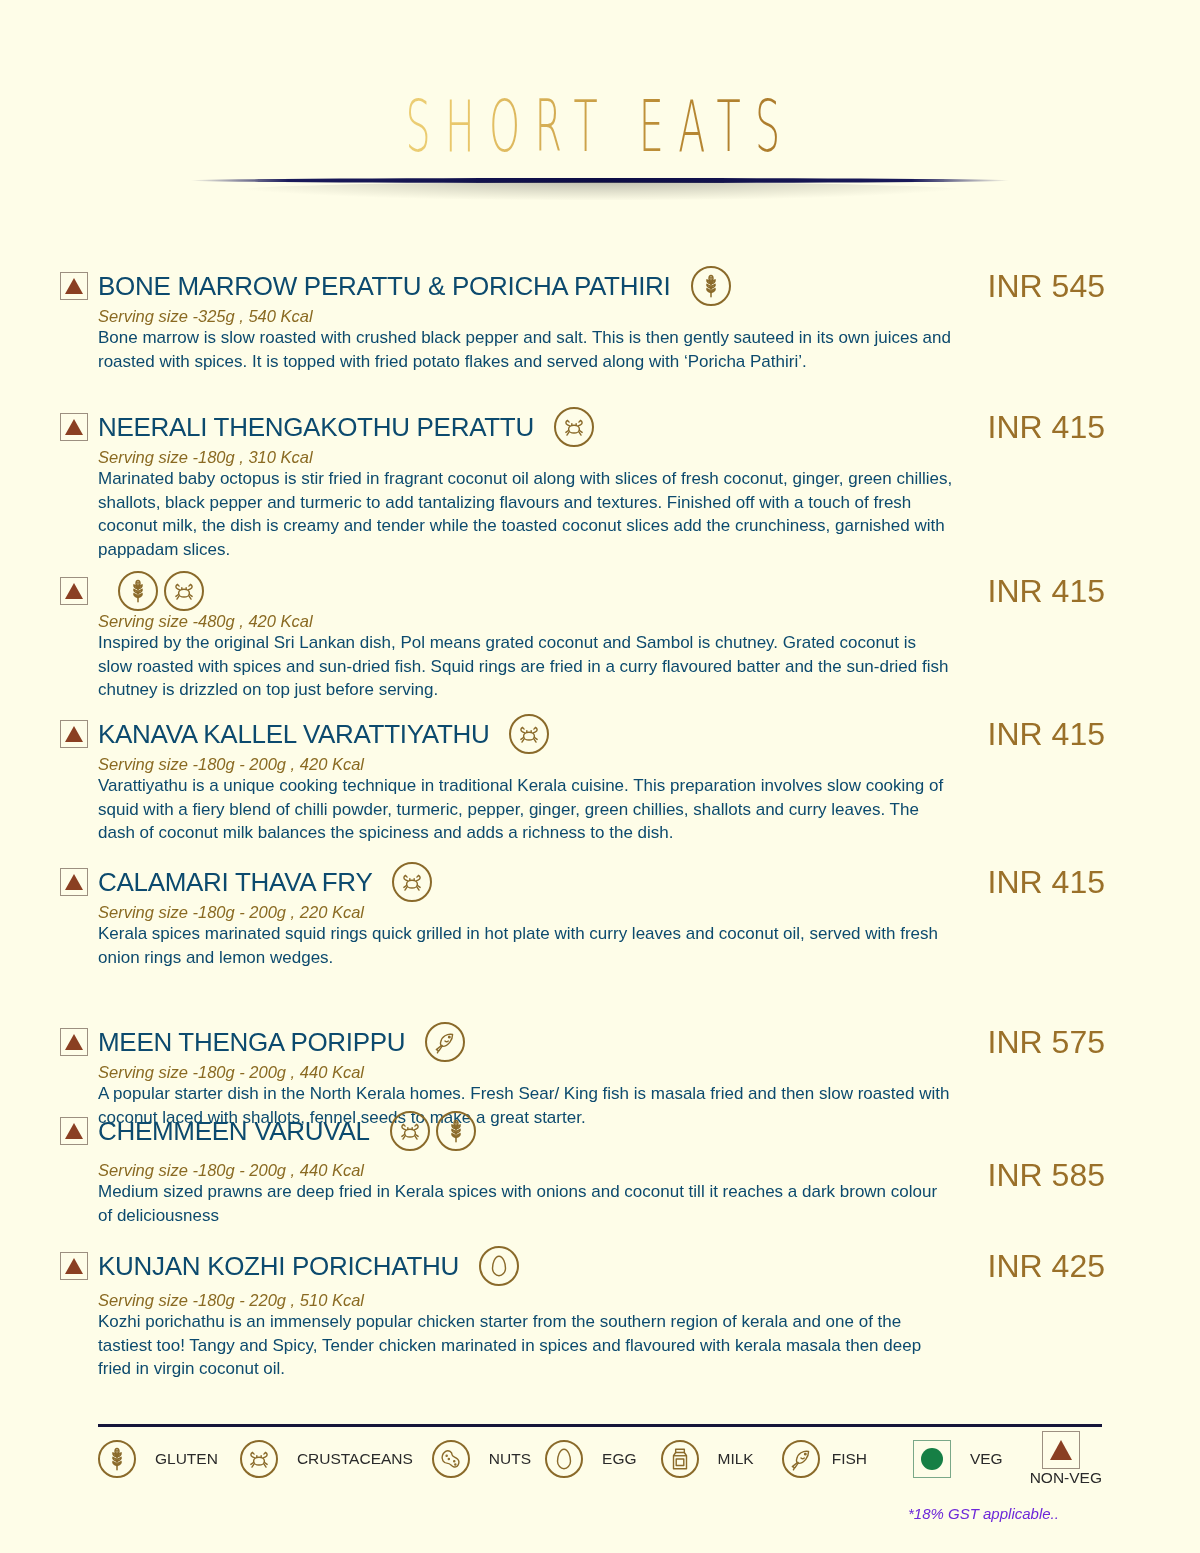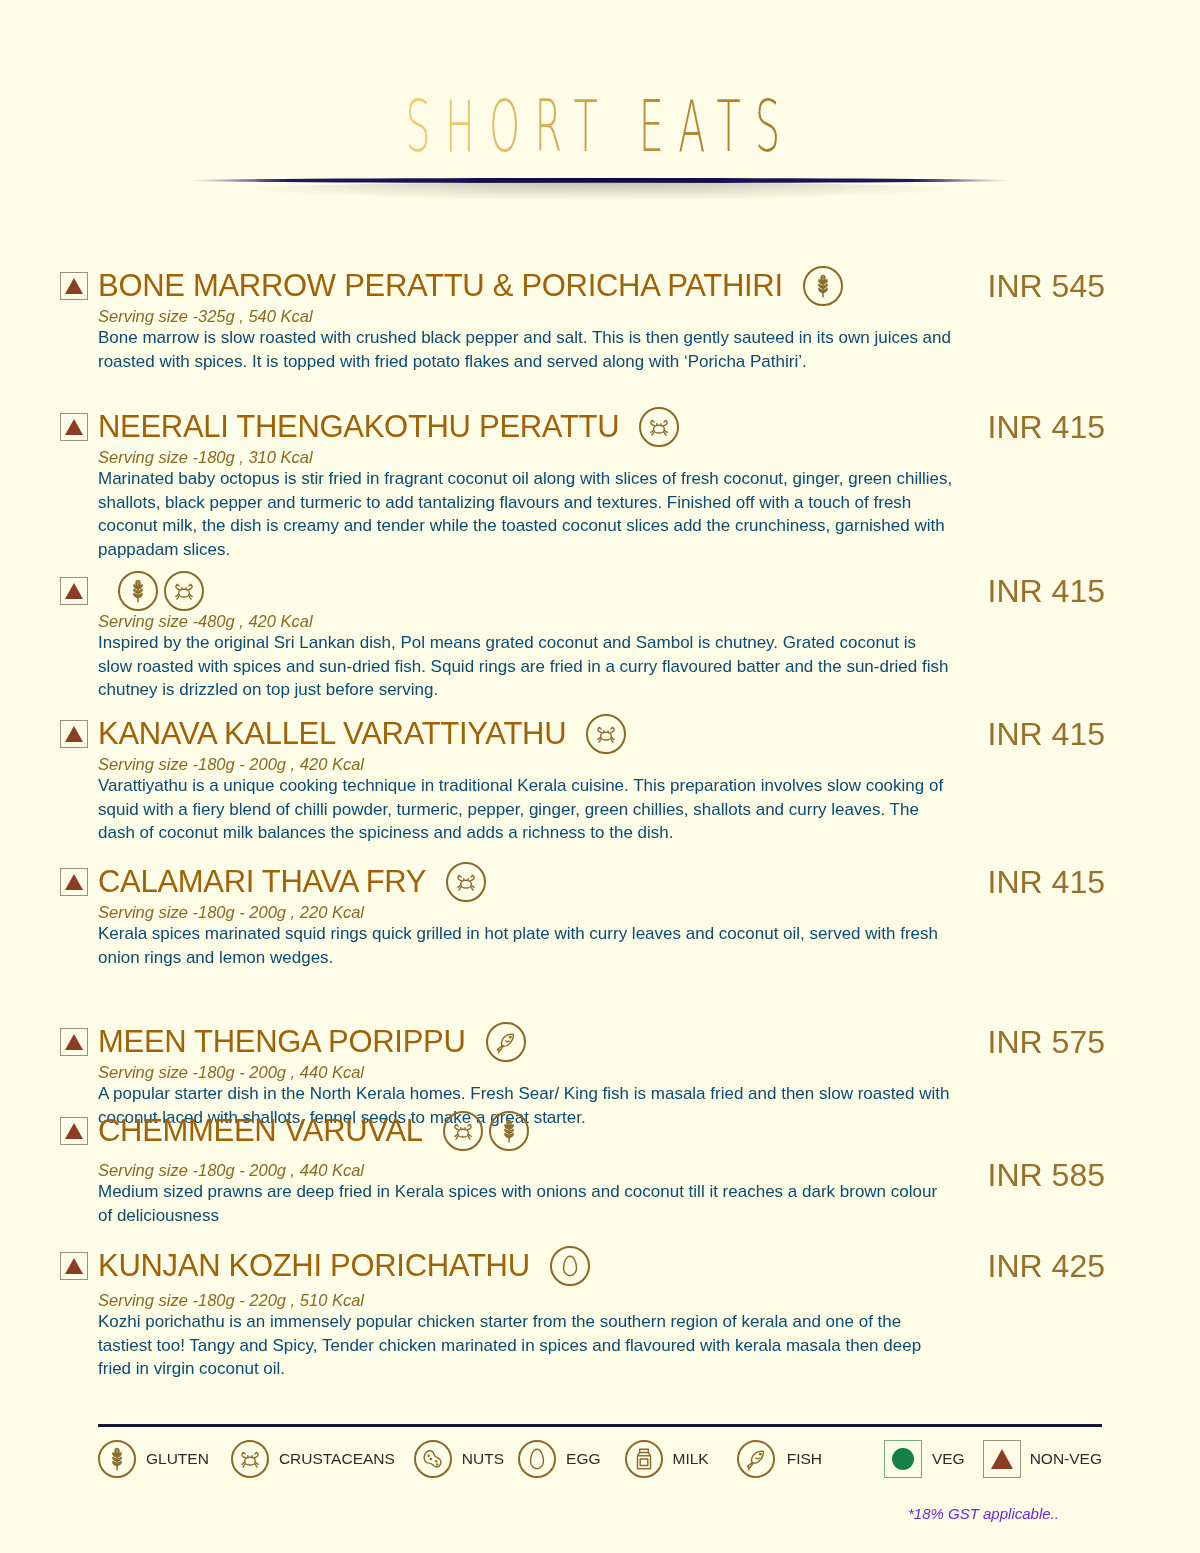--- a/index.html
+++ b/index.html
@@ -56,23 +56,23 @@
     margin-right: 10px;
     flex: none;
   }
   .nv-tri {
     width: 0; height: 0;
     border-left: 9px solid transparent;
     border-right: 9px solid transparent;
     border-bottom: 16px solid #8a3f22;
   }
   .item-name {
-    font-size: 31px;
+    font-size: 26px;
     font-weight: 400;
-    color: #a16207;
+    color: #0c4a6e;
     letter-spacing: -0.3px;
     white-space: nowrap;
   }
   .allergens { display: flex; gap: 6px; margin-left: 20px; }
   .allergen-icon {
     width: 40px; height: 40px;
     border: 2px solid #8a6a2a;
     border-radius: 50%;
     display: flex; align-items: center; justify-content: center;
     color: #8a6a2a;
@@ -113,21 +113,21 @@
     position: absolute;
     top: 1438px;
     left: 98px;
     width: 1004px;
     height: 42px;
     display: flex;
     align-items: center;
   }
   .legend-entry { display: flex; align-items: center; }
   .legend-entry .allergen-icon { width: 38px; height: 38px; }
-  .legend-label { font-size: 15.5px; color: #2a2a2a; margin-left: 10px; }
+  .legend-label { font-size: 15.5px; color: #2a2a2a; margin-left: 19px; }
   .veg-box {
     width: 38px; height: 38px;
     border: 1.5px solid #7aa888;
     display: flex; align-items: center; justify-content: center;
   }
   .veg-dot { width: 22px; height: 22px; border-radius: 50%; background: #167f45; }
   .nonveg-box {
     width: 38px; height: 38px;
     border: 1.5px solid #9c8f80;
     display: flex; align-items: center; justify-content: center;
@@ -425,21 +425,21 @@
         </svg>
       </span>
     <span class="legend-label" style="margin-left:12px;">FISH</span>
   </div>
   <div class="legend-entry" style="margin-left:auto;">
     <div class="veg-box">
         <div class="veg-dot"></div>
       </div>
     <span class="legend-label">VEG</span>
   </div>
-  <div class="legend-entry" style="margin-left:18px;">
+  <div class="legend-entry" style="margin-left:18px;flex-direction:column;">
     <div class="nonveg-box">
         <div class="nv-tri"></div>
       </div>
     <span class="legend-label" style="margin-left:9px;">NON-VEG</span>
   </div>
 </div>
 
 <div class="gst-note">*18% GST applicable..</div>
 
 </body></html>

